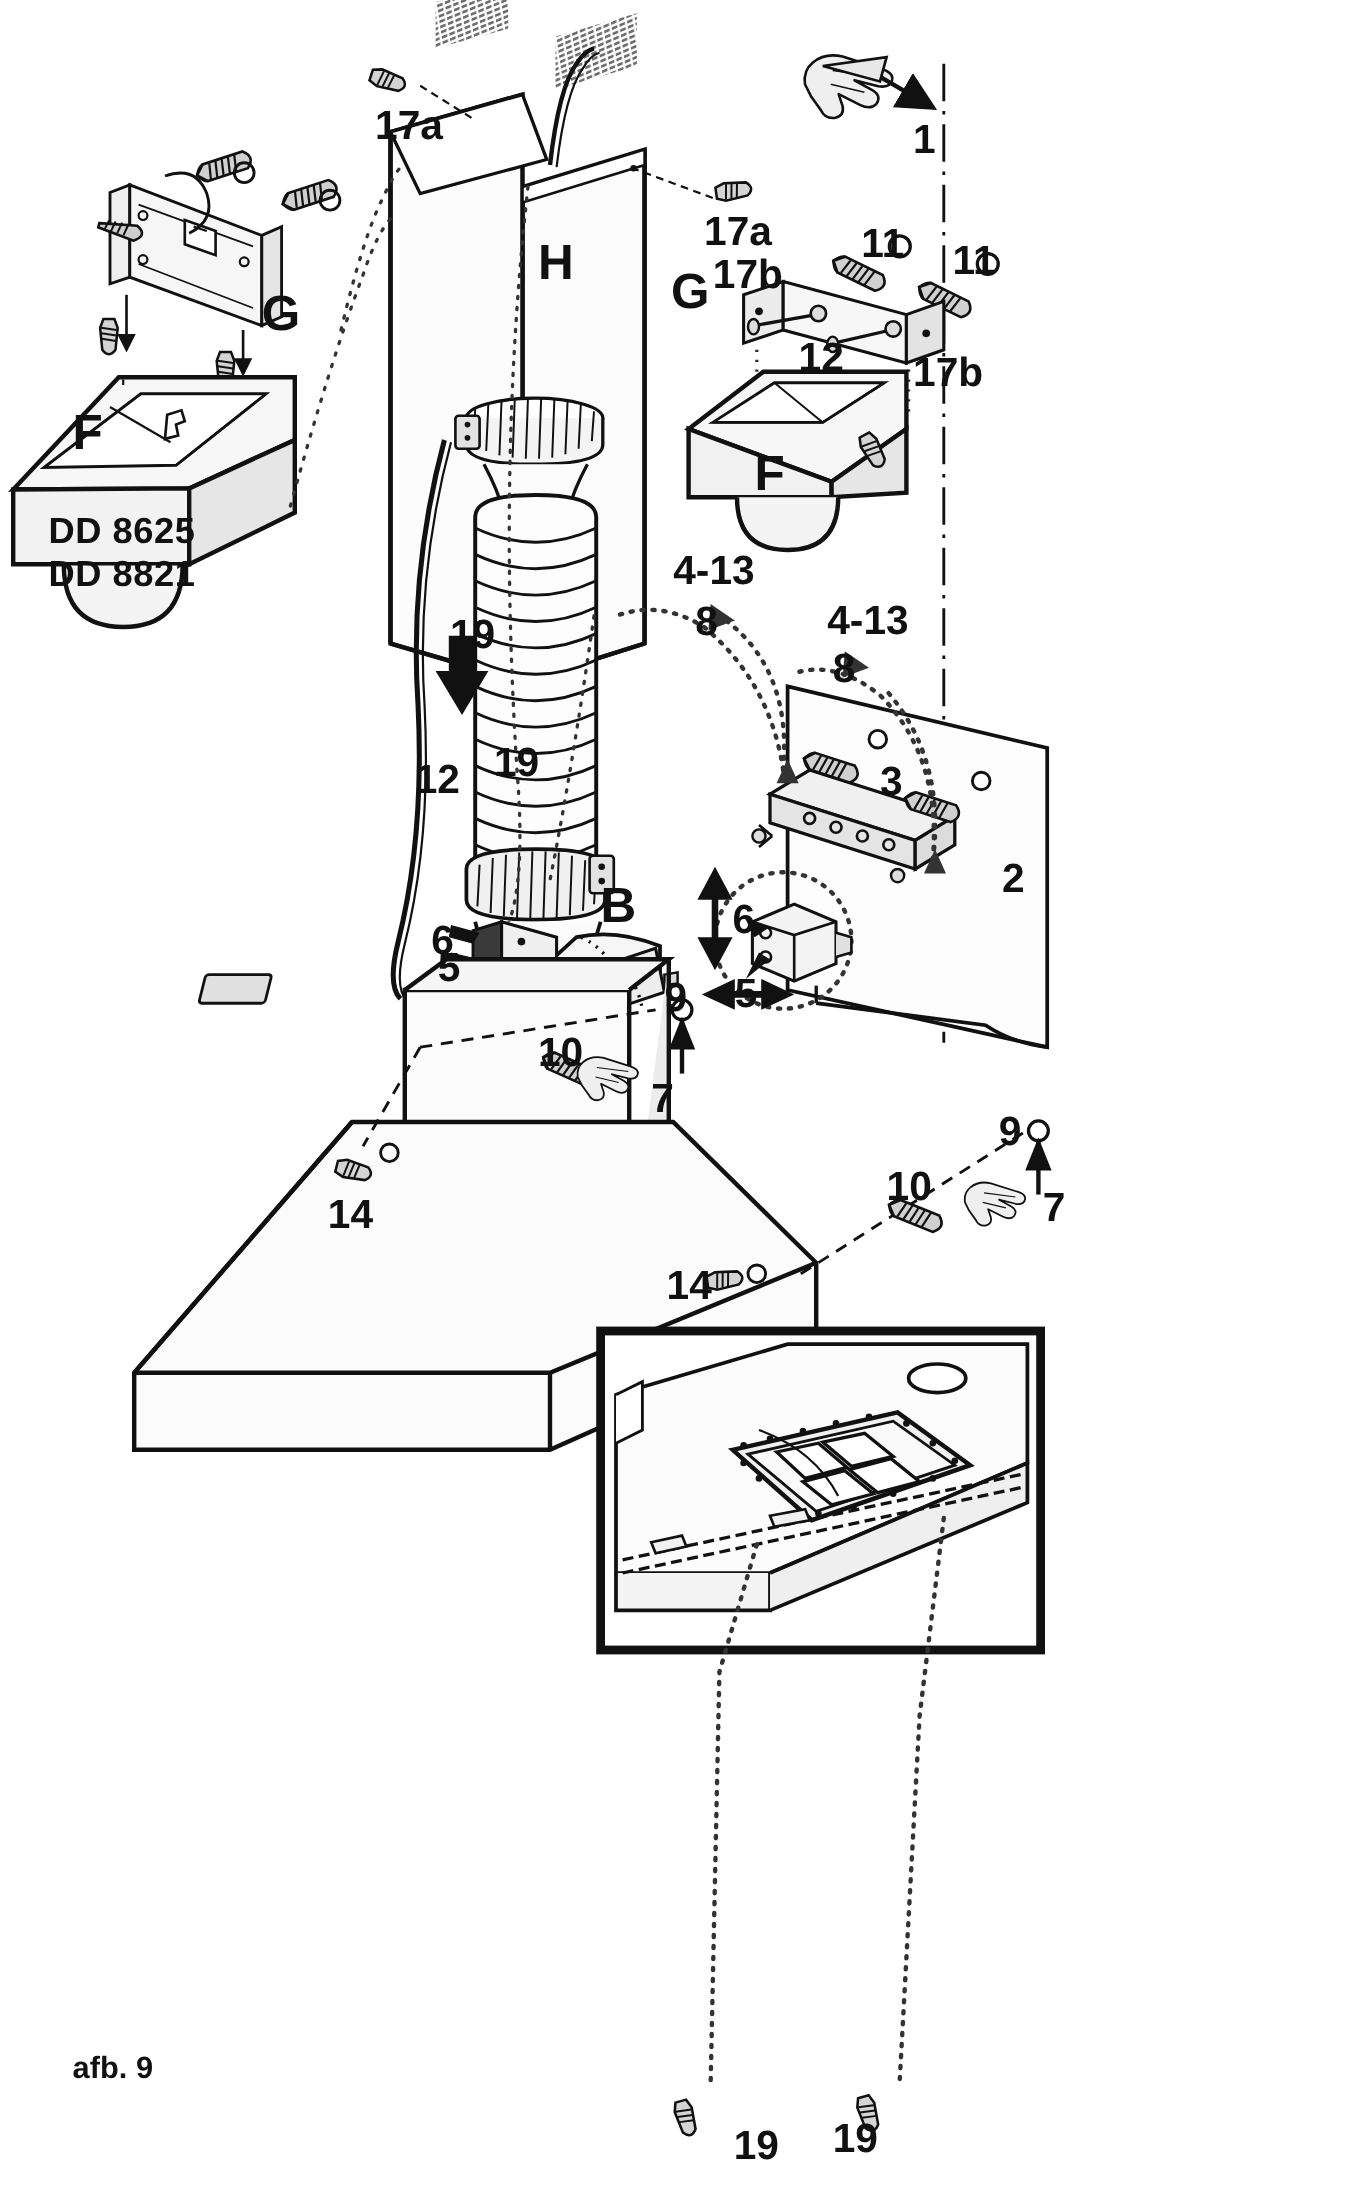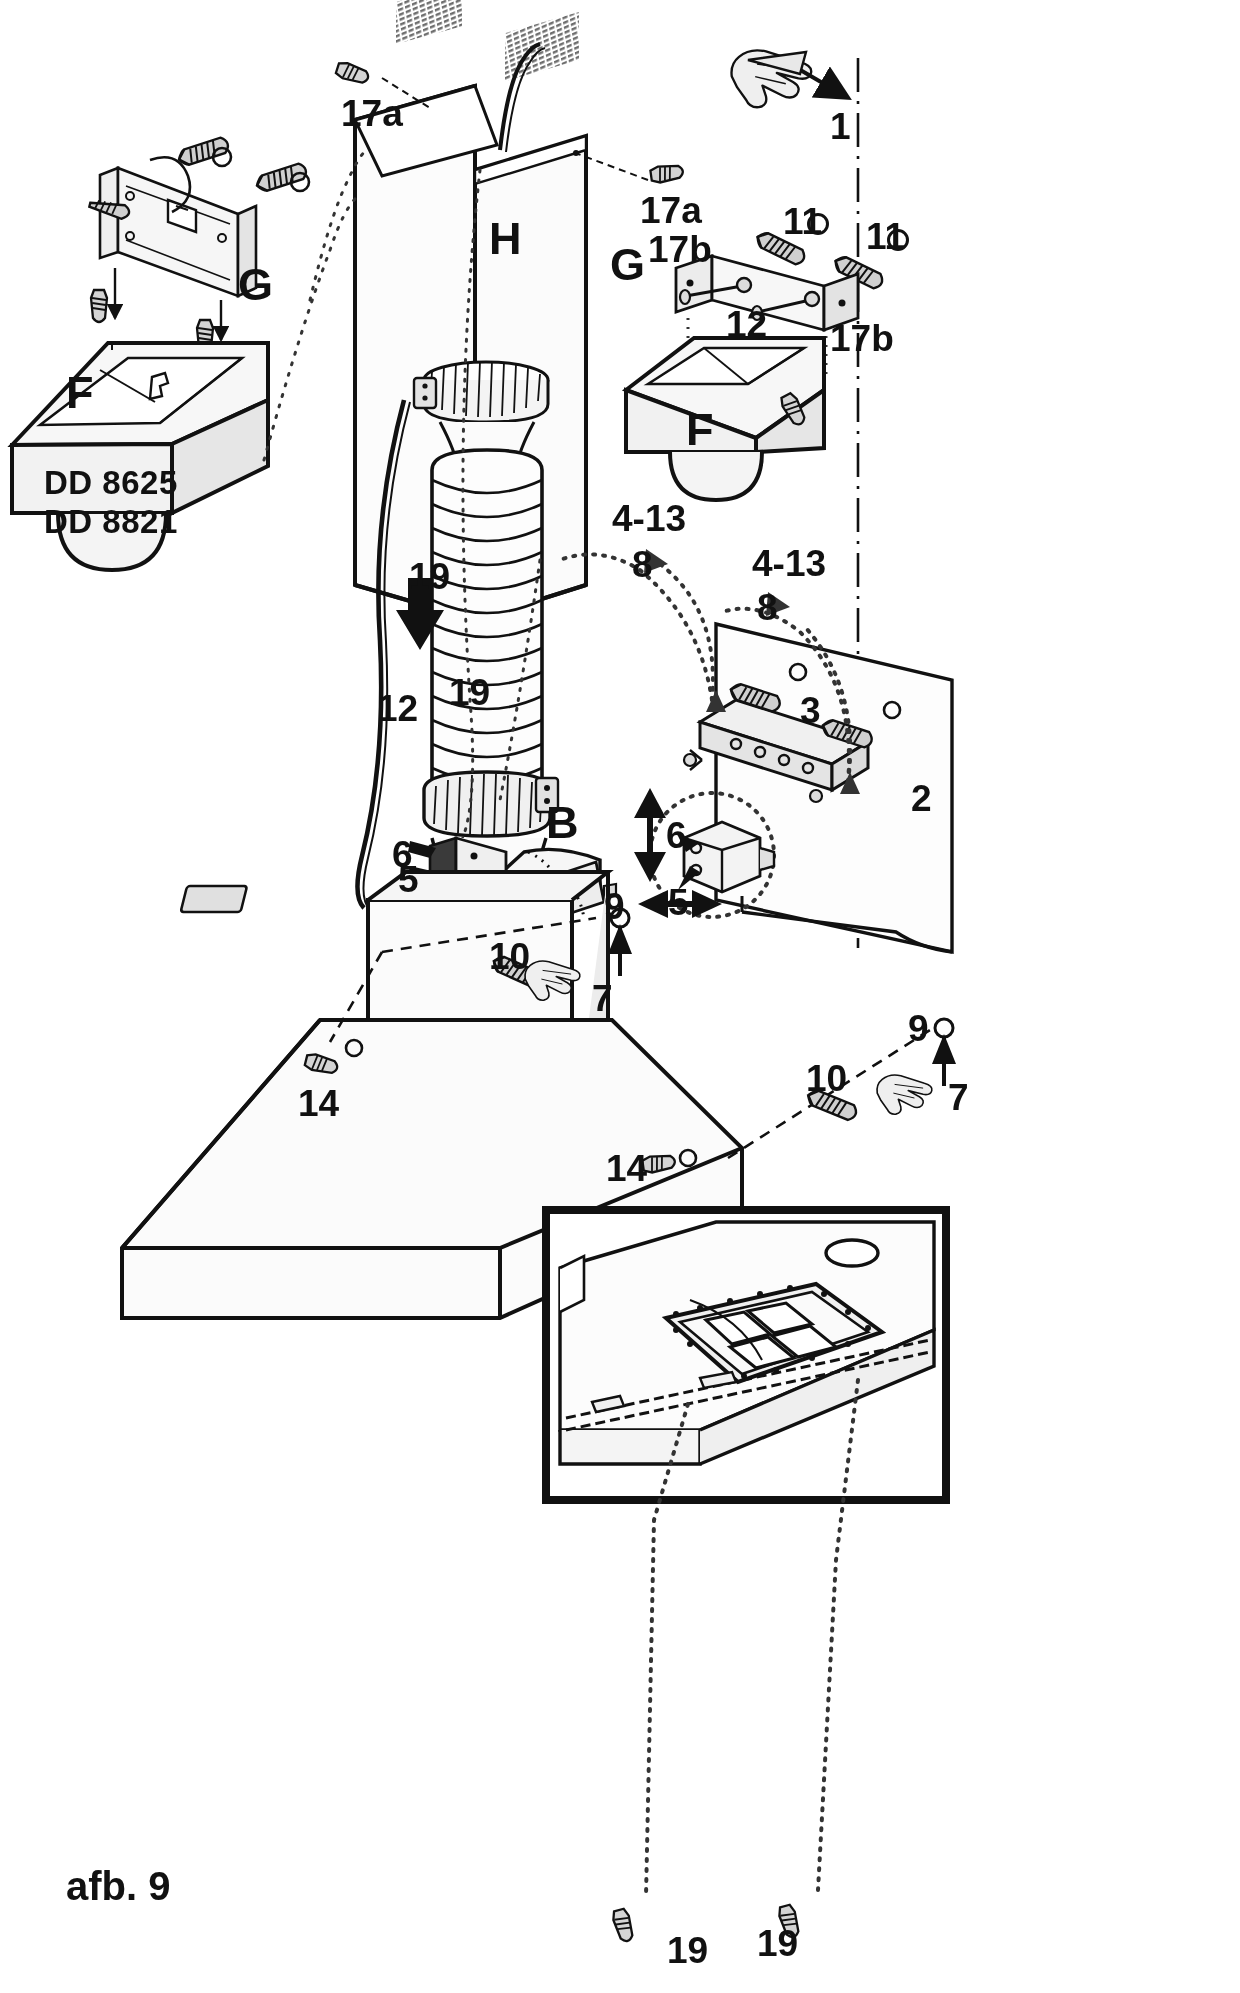--- a/index.html
+++ b/index.html
@@ -3,21 +3,21 @@
 <meta charset="utf-8">
 <style>
   html,body{margin:0;padding:0;background:#ffffff;}
   body{font-family:"Liberation Sans",sans-serif;}
   #page{position:relative;width:1240px;height:1993px;background:#fff;overflow:hidden;}
   #canvas{position:absolute;inset:0;width:1240px;height:1993px;}
   .lbl{position:absolute;font-family:"Liberation Sans",sans-serif;font-weight:bold;color:#111;white-space:nowrap;line-height:1;}
   .lbl-num{font-size:37px;}
   .lbl-letter{font-size:45px;}
   .lbl-model{font-size:33px;letter-spacing:.5px;}
-  .lbl-cap{font-size:40px;}
+  .lbl-cap{font-size:28px;}
 </style>
 </head>
 <body>
 
 <div id="page">
 
   <svg id="canvas" viewBox="0 0 1240 1993">
     <defs>
       <pattern id="vent" width="7" height="5" patternUnits="userSpaceOnUse" patternTransform="rotate(-8)">
         <rect width="7" height="5" fill="#ffffff"></rect>

